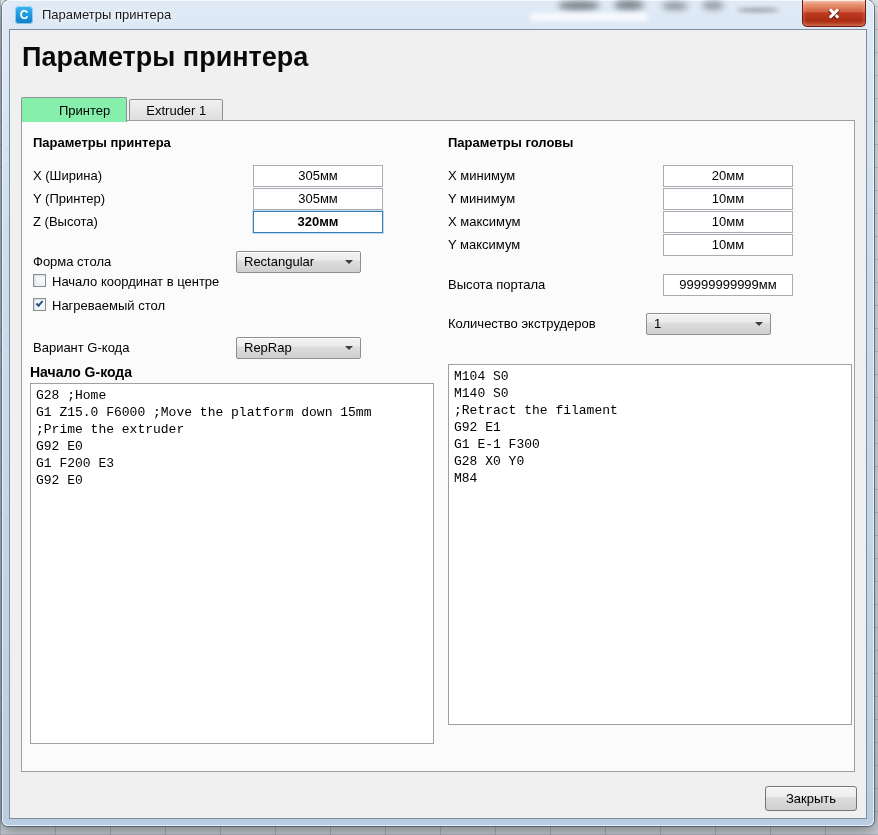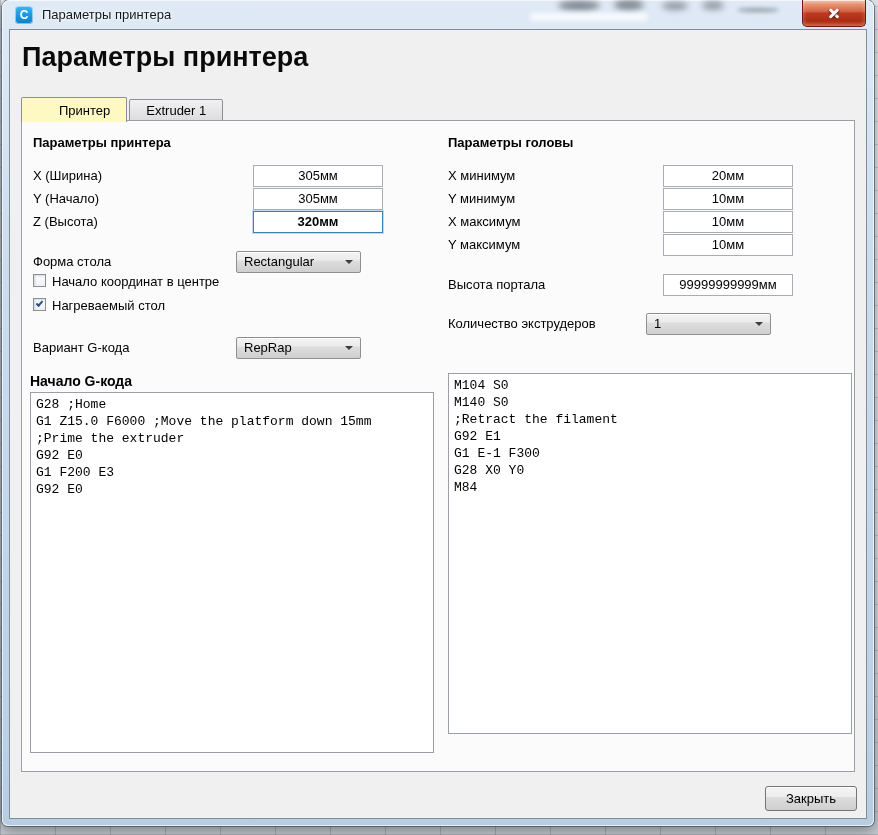--- a/index.html
+++ b/index.html
@@ -71,21 +71,21 @@
   .page-title {
     position:absolute; left:12px; top:12px; margin:0;
     font-size:27px; font-weight:600; color:#0a0a0a; letter-spacing:0;
   }
   .tabs { position:absolute; left:11px; top:66px; display:flex; align-items:flex-end; height:25px; }
   .tab {
     padding:0 16px; font-size:13px; display:flex; align-items:center;
     border:1px solid #8d9096; border-radius:2px 2px 0 0; cursor:pointer;
   }
   .tab.active {
-    height:25px; background:#fef9c3; border-bottom:none; z-index:2; margin-bottom:-1px;padding-left:37px;
+    height:25px; background:#86efac; border-bottom:none; z-index:2; margin-bottom:-1px;padding-left:37px;
   }
   .tab.inactive {
     height:22px; background:linear-gradient(180deg,#f1f1f1 0%,#dddddd 100%);
     margin-left:2px;
     text-align:right;
   }
   .pane {
     position:absolute; left:11px; top:90px; width:834px; height:652px;
     border:1px solid #9aa0a6; background:#fbfbfb;
   }
@@ -120,21 +120,21 @@
     background:linear-gradient(180deg,#fdfdfd,#eef1f4);
     box-shadow:inset 1px 1px 2px rgba(130,165,200,.4); flex:none;
   }
   .chk .mark {
     display:none; position:absolute; left:2px; top:2px; width:7px; height:4px;
     border-left:2px solid #2d4f85; border-bottom:2px solid #2d4f85;
     transform:rotate(-48deg);
   }
   .chk.checked .mark { display:block; }
   .chklbl { font-size:13px; margin-left:6px; }
-  .gcode-block { position:absolute; top:252px; width:372px; }
+  .gcode-block { position:absolute; top:243px; width:372px; }
   .gcode-left  { left:8px; }
   .gcode-right { left:426px; }
   .gcode-title { font-size:14px; font-weight:bold; margin:0 0 3px 0; }
   .gcode {
     width:404px; height:361px; border:1px solid #9aa0a6; background:#fff;
     font-family:"Liberation Mono","DejaVu Sans Mono",monospace;
     font-size:13px; line-height:17px; padding:3px 5px;
     resize:none; outline:none; overflow:hidden; white-space:pre; color:#000;
   }
   .dialog-close-btn {
@@ -181,21 +181,21 @@
           <div class="group-title">Параметры принтера</div>
 
           <div class="row">
             <span class="lbl">X (Ширина)</span>
             <span class="tfield">
               <span>305</span>
               <span>мм</span>
             </span>
           </div>
           <div class="row">
-            <span class="lbl">Y (Начало)</span>
+            <span class="lbl">Y (Принтер)</span>
             <span class="tfield">
               <span>305</span>
               <span>мм</span>
             </span>
           </div>
           <div class="row">
             <span class="lbl">Z (Высота)</span>
             <span class="tfield focused">
               <span>320</span>
               <span>мм</span>

